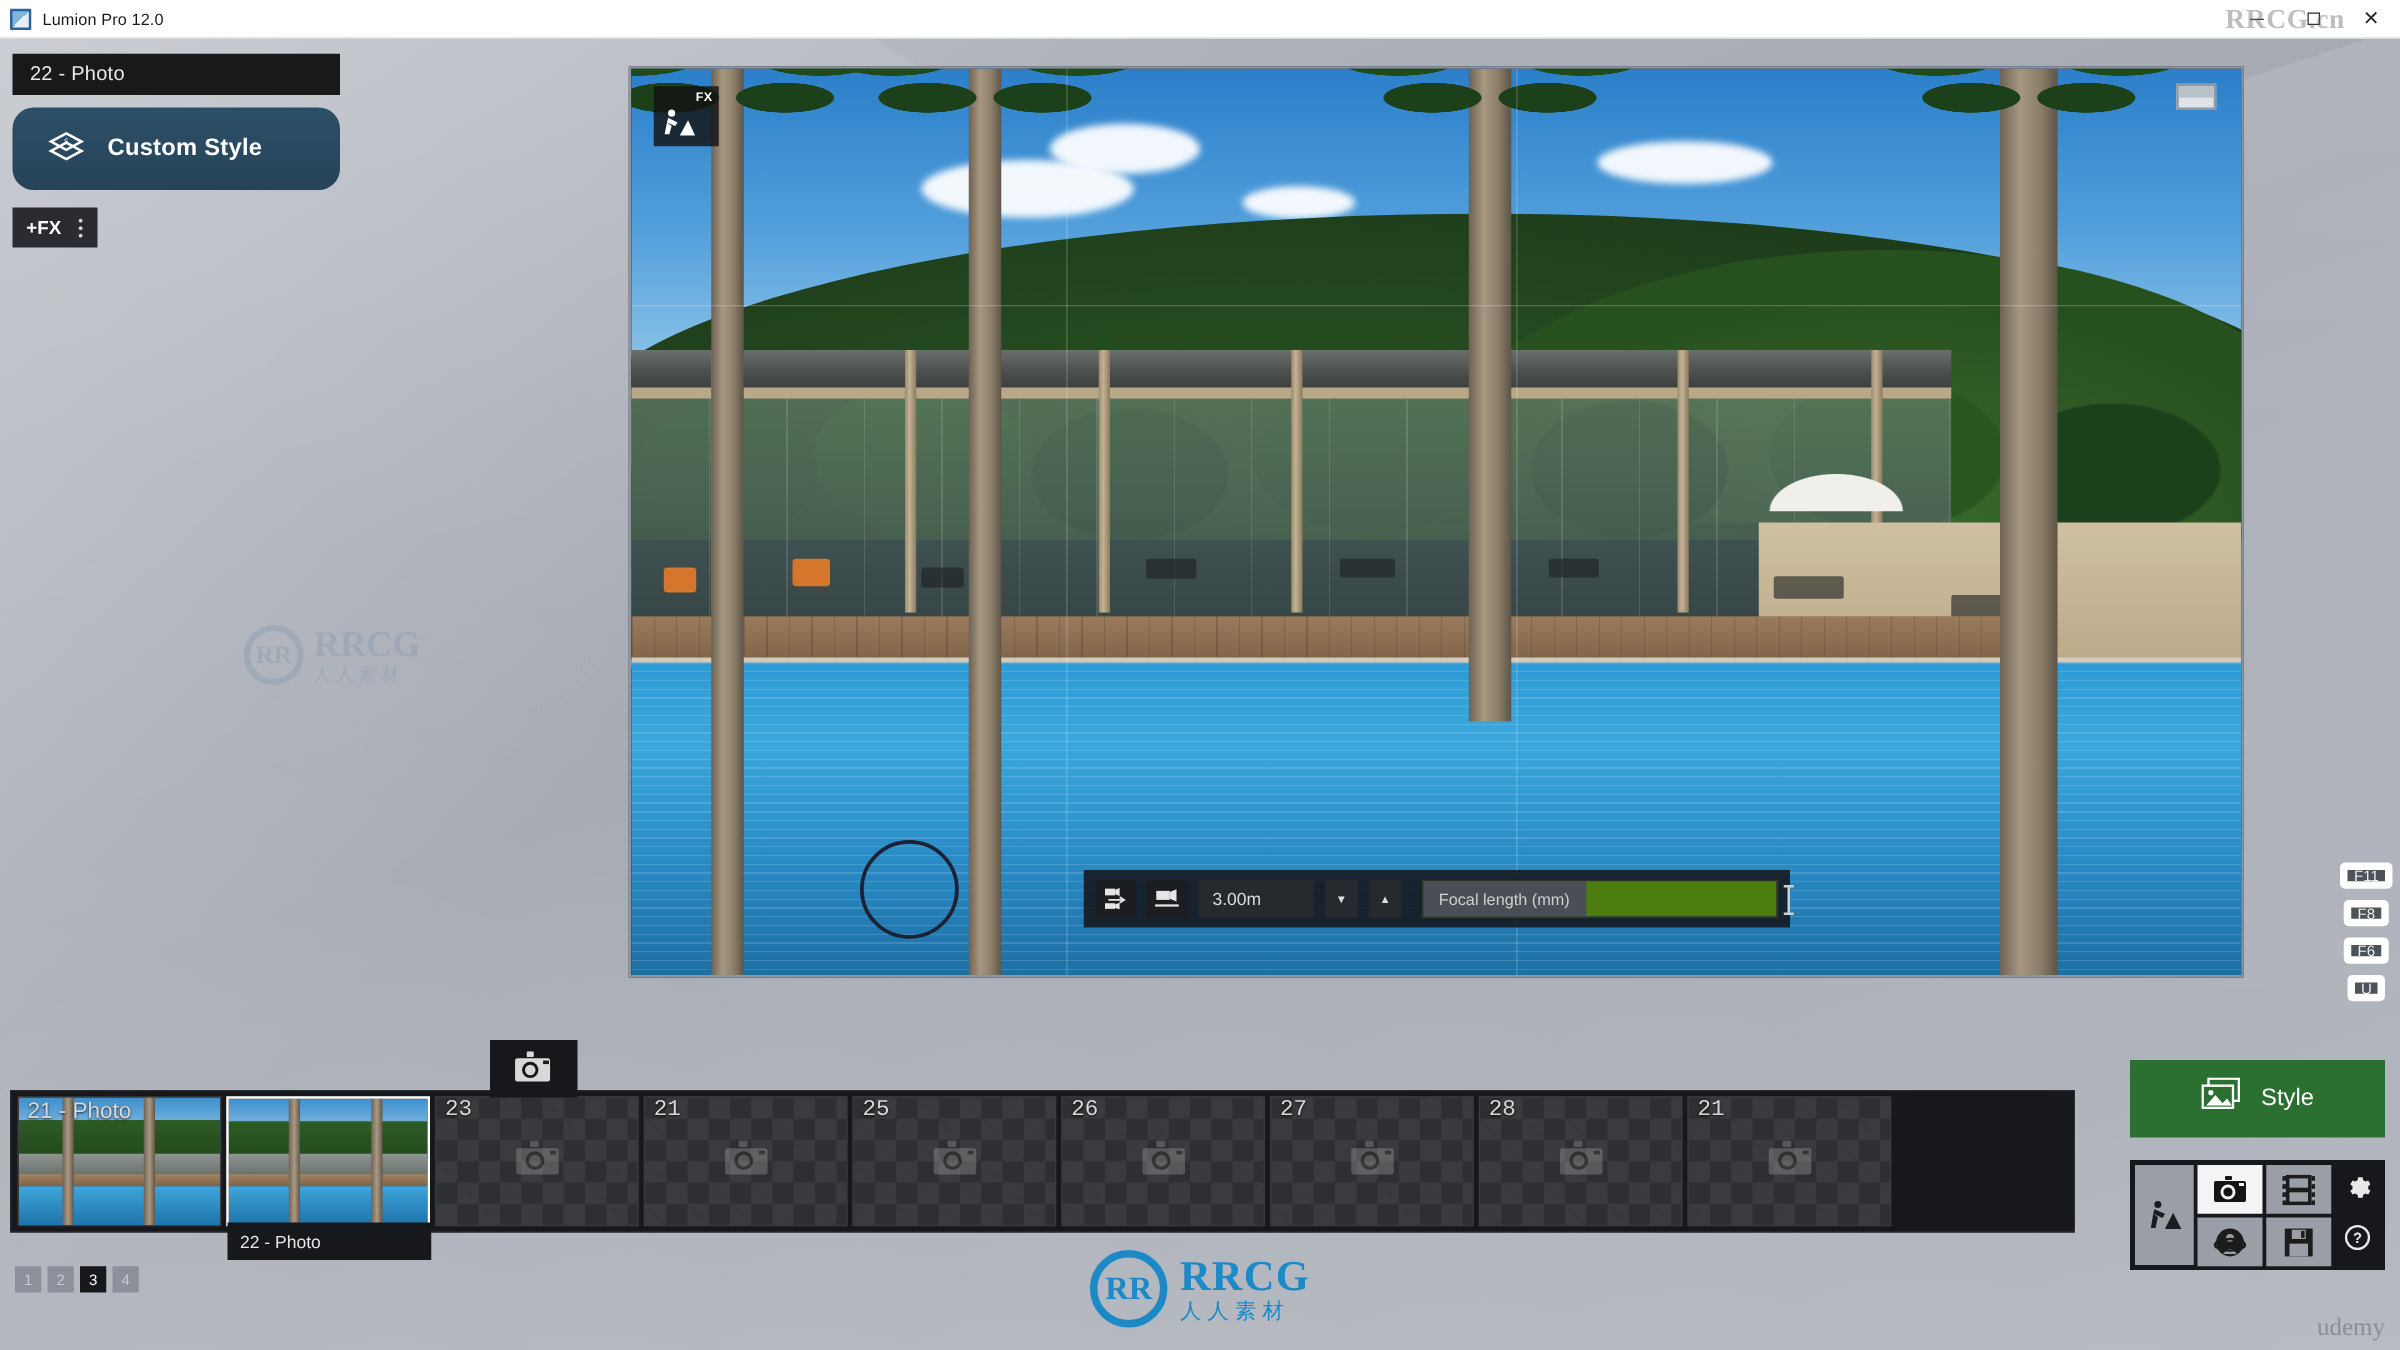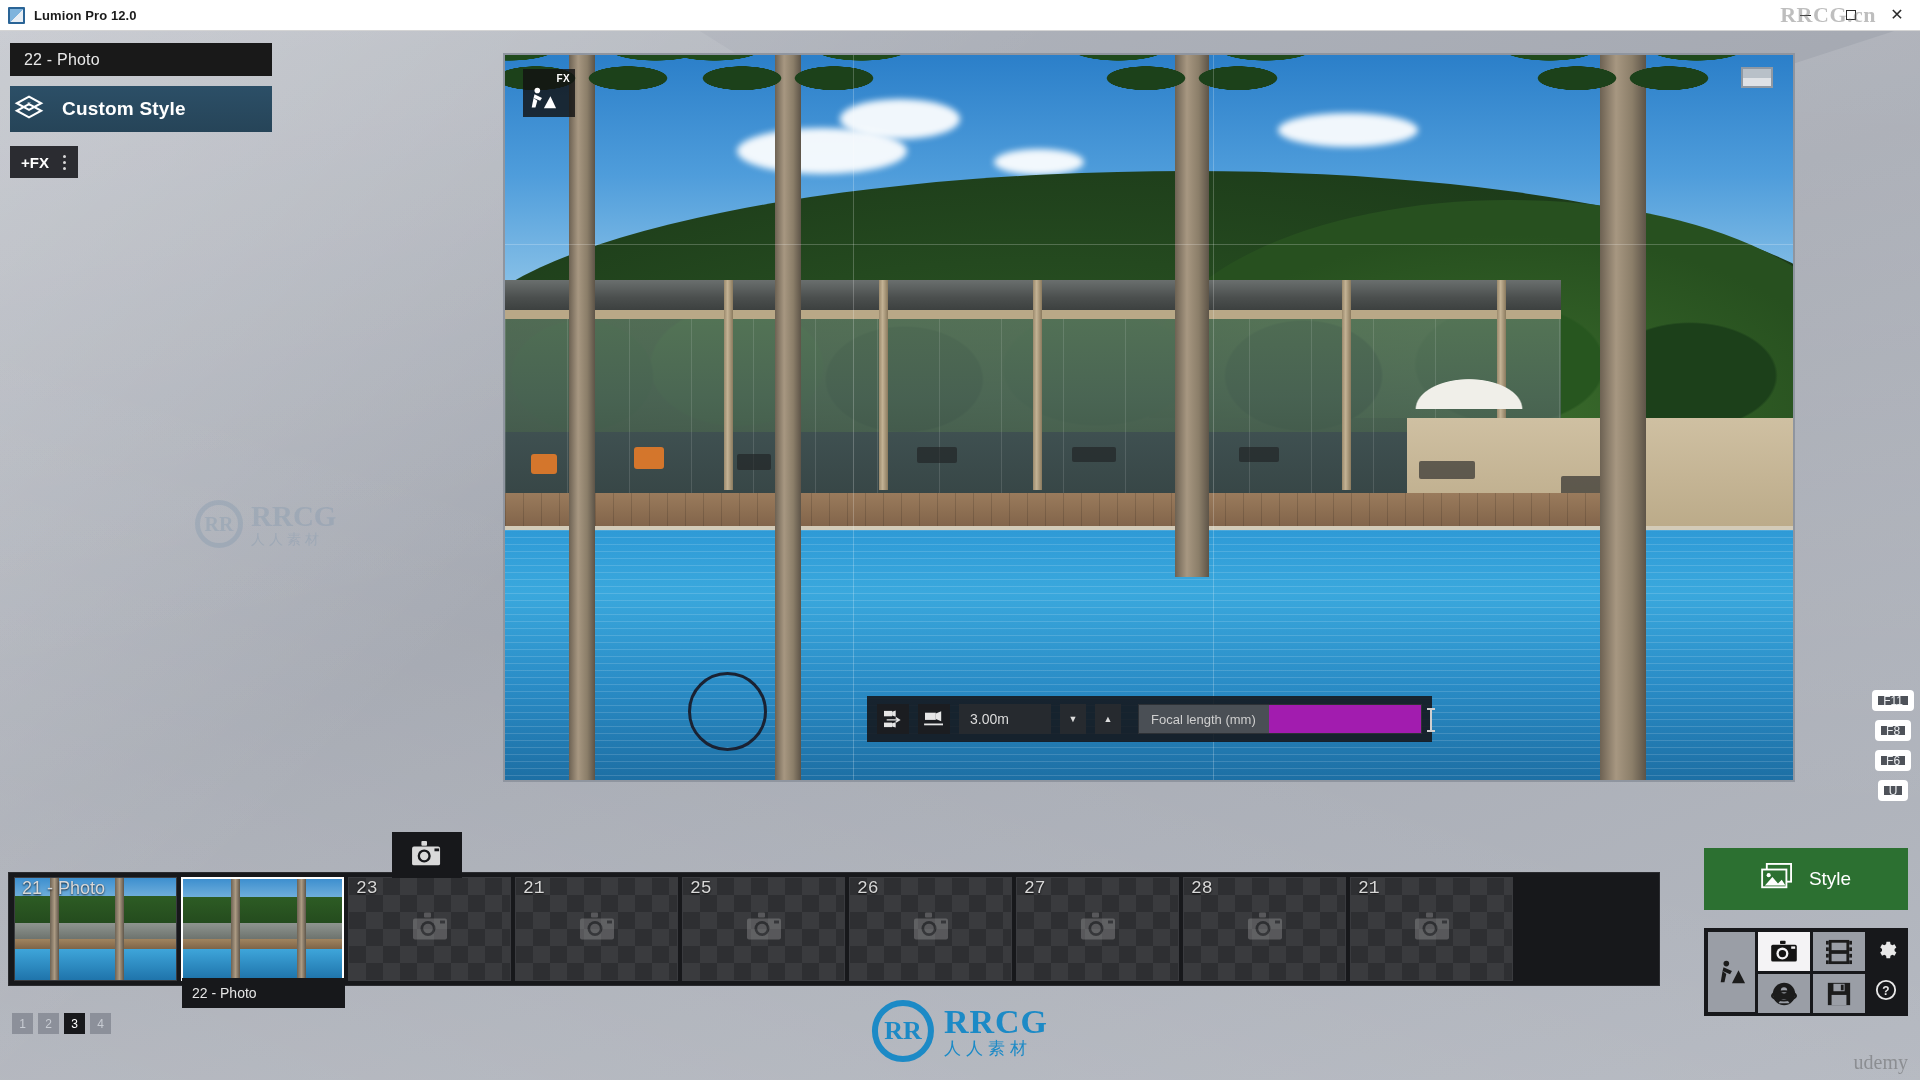--- a/index.html
+++ b/index.html
@@ -11,21 +11,20 @@
   }
 
   
   .titlebar {
     position: absolute; top: 0; left: 0;
     width: 1920px; height: 31px;
     background: #ffffff;
     display: flex; align-items: center;
     border-bottom: 1px solid #d4d4d4;
     z-index: 60;
-    font-weight: bold;
   }
   .tb-icon {
     width: 17px; height: 17px; margin-left: 8px; margin-right: 9px;
     background: #2a6496; position: relative; border-radius: 1px;
     flex: 0 0 auto;
   }
   .tb-icon::after {
     content: ""; position: absolute; inset: 2px;
     background: linear-gradient(135deg,#7fb4dd 0 50%, #e8eef4 50% 100%);
   }
@@ -71,24 +70,25 @@
   }
 
   
   .left-panel { position: absolute; left: 10px; top: 43px; width: 262px; z-index: 20; }
   .photo-title {
     height: 33px; background: #191919; color: #e9e9e9;
     display: flex; align-items: center; padding-left: 14px;
     font-size: 16px; letter-spacing: .2px;
   }
   .style-card {
-    margin-top: 10px; height: 46px;
+    margin-top: 10px; height: 66px;
     background: linear-gradient(180deg,#2c4f67 0%, #264458 100%);
-    display: flex; align-items: center; padding-left: 4px; gap: 18px;
+    display: flex; align-items: center; padding-left: 28px; gap: 18px;
     color: #ffffff;
+    border-radius: 17px;
   }
   .style-card .label { font-size: 19px; font-weight: bold; letter-spacing: .2px; }
   .fx-row { margin-top: 14px; }
   .fx-btn {
     display: inline-flex; align-items: center;
     height: 32px; background: #2b2c31; color: #ffffff;
     padding: 0 9px 0 11px; gap: 14px;
     font-size: 15px; font-weight: bold;
   }
   .dots { display: flex; flex-direction: column; gap: 3px; padding-right: 3px; }
@@ -256,21 +256,21 @@
   }
   .cam-val {
     width: 92px; height: 30px; background: #262a2f; color: #dcdcdc;
     display: flex; align-items: center; padding-left: 11px; font-size: 14px;
   }
   .cam-step {
     width: 26px; height: 30px; background: #262a2f; color: #dcdcdc;
     display: flex; align-items: center; justify-content: center; font-size: 9px;
   }
   .cam-slider {
-    flex: 1 1 auto; height: 30px; background: #a21caf;
+    flex: 1 1 auto; height: 30px; background: #4d7c0f;
     display: flex; align-items: center; position: relative; margin-left: 8px;
     border: 1px solid #2d3136;
   }
   .cam-slider .fill {
     position: absolute; left: 0; top: 0; bottom: 0; width: 46%;
     background: #4a4f55;
   }
   .cam-slider .lbl {
     position: relative; color: #cfcfcf; font-size: 13px; padding-left: 12px;
   }

